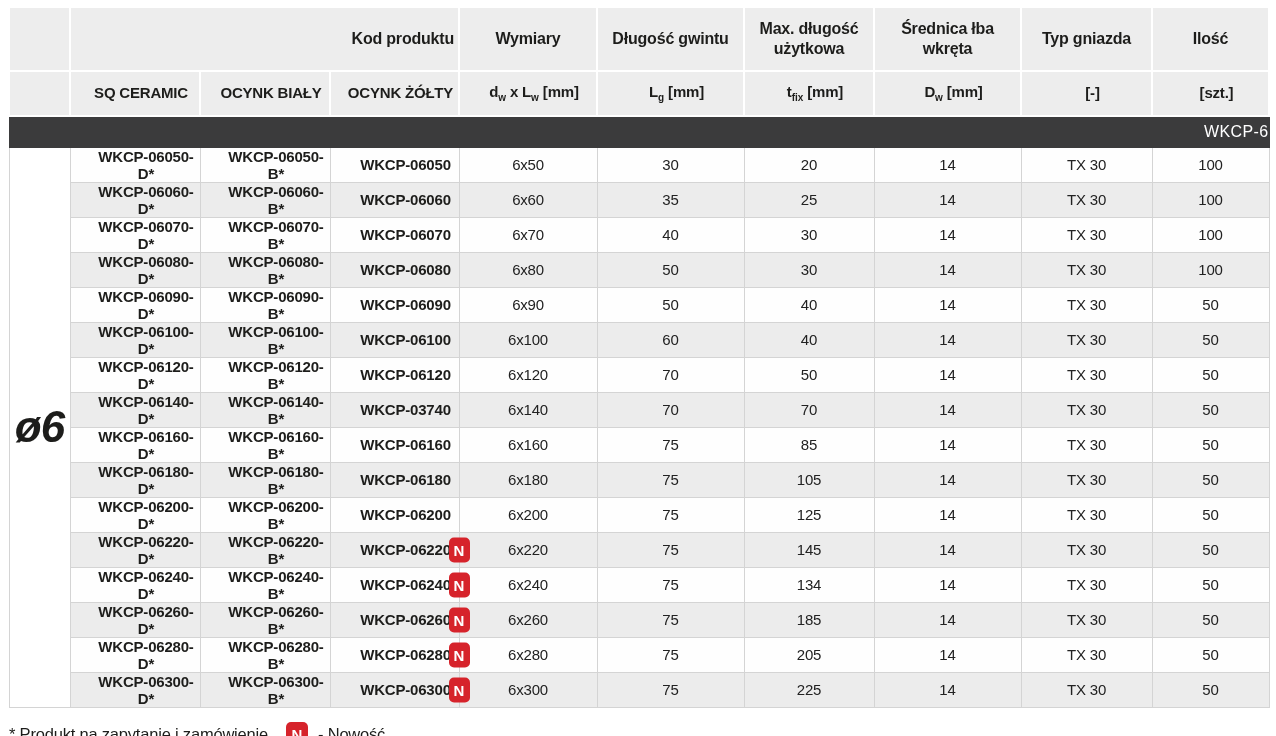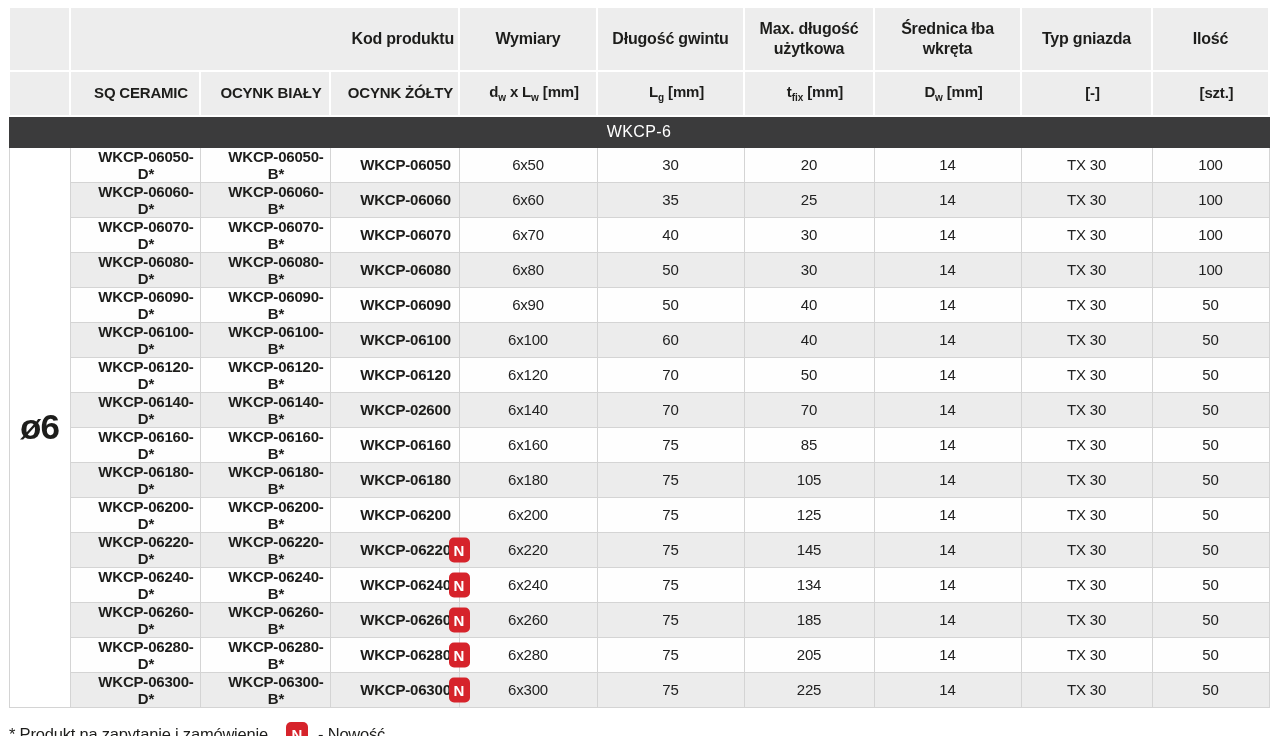--- a/index.html
+++ b/index.html
@@ -35,44 +35,45 @@
   .sub { font-size: 10px; vertical-align: -4px; letter-spacing: 0; }
 
   
   tr.banner td {
     background: #3b3b3c;
     border: 1px solid #3b3b3c;
     color: #ffffff;
     font-size: 16px;
     font-weight: 400;
     letter-spacing: 0.4px;
-    text-align: center;
+    text-align: right;
     height: 31px;
     padding: 0;
   }
 
   
   tbody td {
     border: 1px solid #d4d4d4;
     text-align: center;
     vertical-align: middle;
     font-size: 15px;
     height: 32.4px;
     padding: 0 2px;
     overflow: visible;
   }
   tbody tr.norm td { background: #fefefe; }
   tbody tr.alt  td { background: #ececec; }
   td.code { font-weight: 700; padding-left: 24px; }
   td.val  { font-weight: 400; color: #222; }
   td.dia {
     background: #ffffff !important;
-    font-size: 35px;
+    font-size: 44px;
     font-weight: 700;
     letter-spacing: -1px;
+    font-style: italic;
   }
   td.zolty { position: relative; }
 
   
   .n-badge {
     position: absolute;
     right: -11px;
     top: 50%;
     transform: translateY(-50%);
     width: 21px; height: 25px;
@@ -228,21 +229,21 @@
     <td class="val">6x120</td>
     <td class="val">70</td>
     <td class="val">50</td>
     <td class="val">14</td>
     <td class="val">TX 30</td>
     <td class="val">50</td>
   </tr>
         <tr class="alt">
     <td class="code">WKCP-06140-D*</td>
     <td class="code">WKCP-06140-B*</td>
-    <td class="code zolty"><span>WKCP-02600</span></td>
+    <td class="code zolty"><span>WKCP-03740</span></td>
     <td class="val">6x140</td>
     <td class="val">70</td>
     <td class="val">70</td>
     <td class="val">14</td>
     <td class="val">TX 30</td>
     <td class="val">50</td>
   </tr>
         <tr class="norm">
     <td class="code">WKCP-06160-D*</td>
     <td class="code">WKCP-06160-B*</td>

